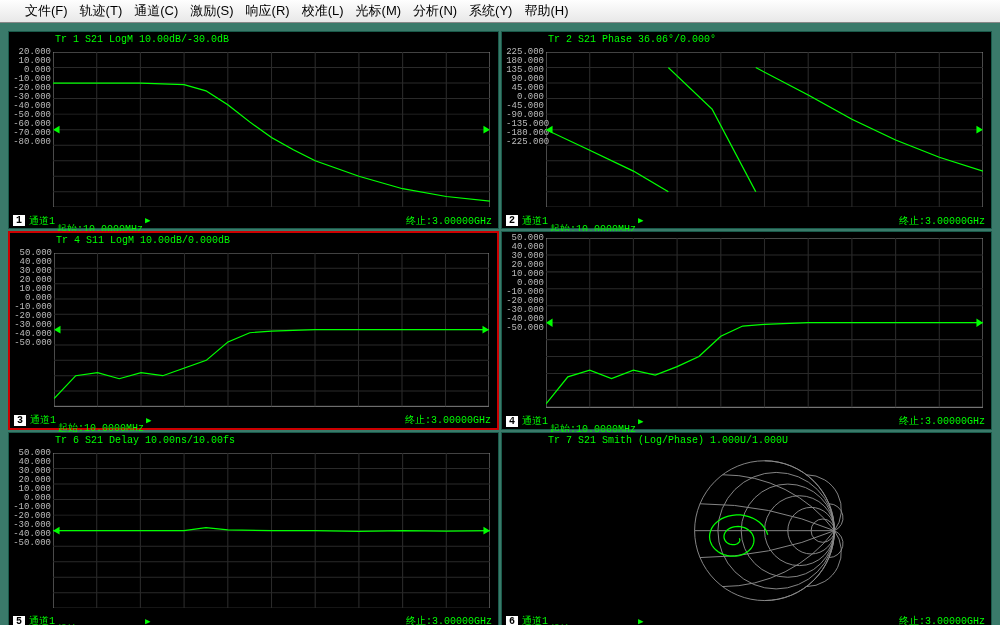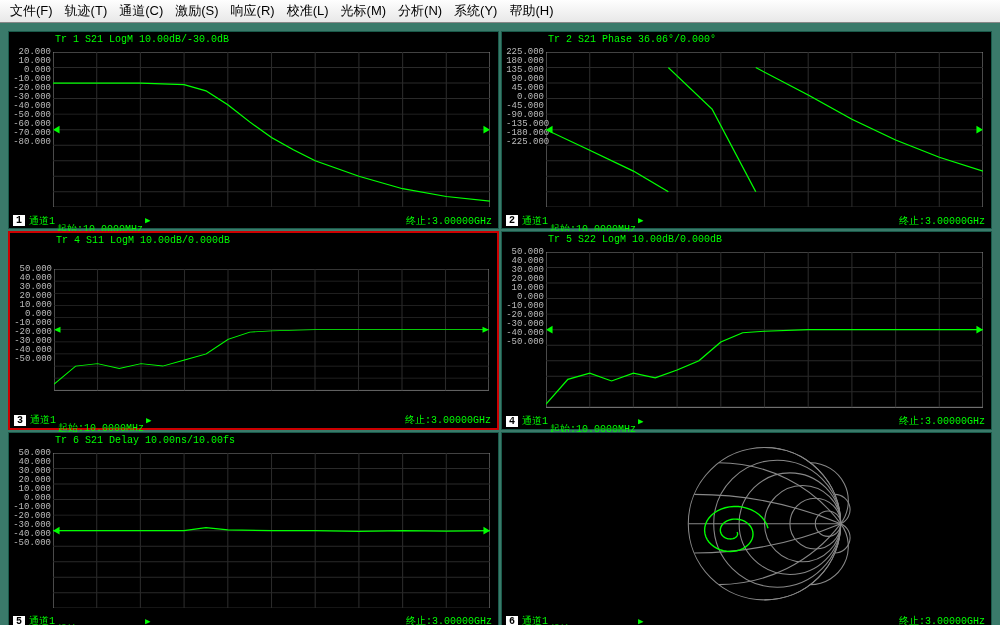--- a/index.html
+++ b/index.html
@@ -1,20 +1,20 @@
 <!DOCTYPE html>
 <html><head>
 <meta charset="utf-8">
 <style>
 html,body{margin:0;padding:0;background:#000;font-family:"SimSun","Microsoft YaHei",sans-serif;overflow:hidden;width:1000px;height:625px;}
-.menubar{background:linear-gradient(#fefefe,#e8e8e8);height:22px;display:flex;align-items:center;font-size:13px;color:#000;padding:0 4px;border-bottom:1px solid #888;}
+.menubar{background:linear-gradient(#fefefe,#e8e8e8);height:22px;display:flex;align-items:center;font-size:13px;color:#000;padding:0 19px;border-bottom:1px solid #888;}
 .menubar span{padding:2px 6px;cursor:default;}
 .grid{display:grid;grid-template-columns:1fr 1fr;grid-template-rows:repeat(3,1fr);gap:2px;padding:8px;height:calc(625px - 22px - 4px);background:#3a7a6a;}
 .panel{background:#000;border:1px solid #1a5a4a;position:relative;display:flex;flex-direction:column;}
-.panel.active{border:2px solid #c00;gap:16px;}
+.panel.active{border:2px solid #c00;}
 .trace-label{color:#0f0;font-size:10px;padding:2px 0 0 46px;height:12px;font-family:"Courier New",monospace;white-space:nowrap;}
 .plotwrap{flex:1;position:relative;margin:2px 8px 2px 4px;}
 .ylabels{position:absolute;left:0;top:0;bottom:0;width:38px;display:flex;flex-direction:column;color:#bbb;font-size:9px;font-family:"Courier New",monospace;text-align:right;}
 .ylabels div{line-height:1;}
 .plot{position:absolute;left:40px;right:0;top:4px;bottom:4px;}
 .bottombar{height:15px;display:flex;align-items:center;color:#0f0;font-size:10px;font-family:"Courier New",monospace;}
 .chnum{background:#fff;color:#000;font-weight:bold;padding:0 3px;margin:0 4px;}
 .bottombar .start{margin-left:2px;margin-top:16px;}
 .bottombar .stop{margin-left:auto;margin-right:6px;}
 .tri{color:#0f0;font-size:9px;margin:0 2px;}
@@ -189,21 +189,20 @@
     </div>
     <div class="bottombar">
       <span class="chnum">3</span>
       <span>通道1</span>
       <span class="start">起始:10.0000MHz</span>
       <span class="tri">▶</span>
       <span class="stop">终止:3.00000GHz</span>
     </div>
     </div>
     <div class="panel">
-    <div class="trace-label">Tr 5  S22 LogM 10.00dB/0.000dB</div>
     <div class="plotwrap">
       <div class="ylabels">
           <div>50.000</div>
           <div>40.000</div>
           <div>30.000</div>
           <div>20.000</div>
           <div>10.000</div>
           <div>0.000</div>
           <div>-10.000</div>
           <div>-20.000</div>
@@ -291,20 +290,21 @@
     </div>
     <div class="bottombar">
       <span class="chnum">5</span>
       <span>通道1</span>
       <span class="start">起始:10.0000MHz</span>
       <span class="tri">▶</span>
       <span class="stop">终止:3.00000GHz</span>
     </div>
     </div>
     <div class="panel">
+    <div class="trace-label">Tr 7  S21 Smith (Log/Phase) 1.000U/1.000U</div>
     <div class="plotwrap">
 
       <div class="plot">
           <svg viewBox="0 0 400 160" preserveAspectRatio="xMidYMid meet">
             <circle class="smith-circle" cx="200" cy="80" r="72"></circle>
             <circle class="smith-circle" cx="212" cy="80" r="60"></circle>
             <circle class="smith-circle" cx="224" cy="80" r="48"></circle>
             <circle class="smith-circle" cx="236" cy="80" r="36"></circle>
             <circle class="smith-circle" cx="248" cy="80" r="24"></circle>
             <circle class="smith-circle" cx="260" cy="80" r="12"></circle>

